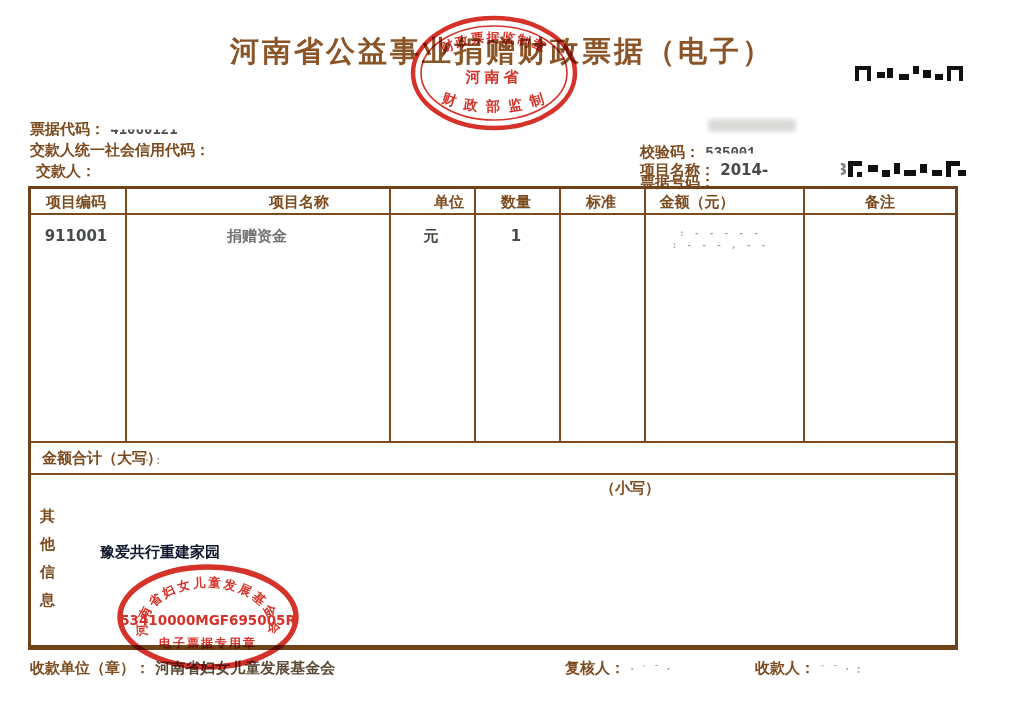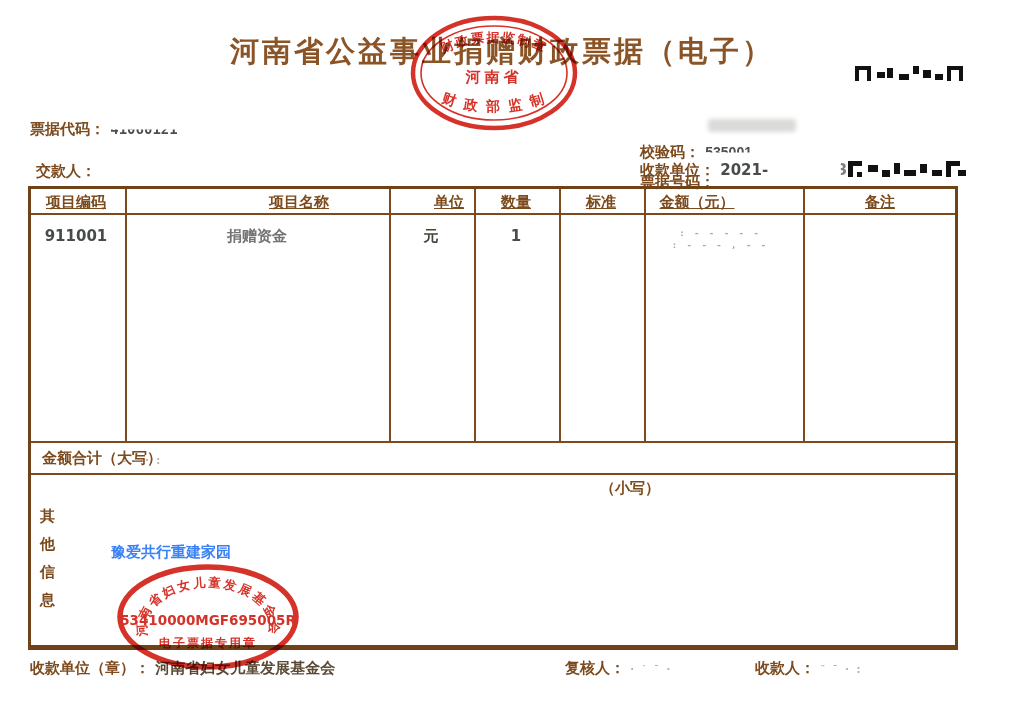--- a/index.html
+++ b/index.html
@@ -8,26 +8,26 @@
   .t{position:absolute;white-space:nowrap;}
   .brown{color:#7c4a1d;font-weight:700;font-size:15px;line-height:20px;}
   .dark{color:#474c4b;font-weight:600;font-size:15px;line-height:20px;font-family:"DejaVu Sans",sans-serif;}
   .cc{transform:translateX(-50%);}
   .title{font-size:29px;font-weight:700;color:#8a5426;letter-spacing:3px;
          left:0;width:1004px;top:32px;text-align:center;z-index:3;}
   .obox{position:absolute;left:28px;top:186px;width:924px;height:456px;
         border:3px solid #6f4317;border-bottom-width:5px;z-index:1;}
   .hl{position:absolute;left:31px;width:924px;height:2px;background:#7c4a1d;z-index:1;}
   .vl{position:absolute;top:189px;height:254px;width:2px;background:#7c4a1d;z-index:1;}
-  .hdr{top:192px;z-index:2;text-decoration:underline;}
+  .hdr{top:192px;z-index:2;}
   .rowv{top:226px;z-index:2;}
   .clip-bottom{display:inline-block;clip-path:inset(52% 0 0 0);
                font-family:"DejaVu Sans Mono",monospace;font-weight:700;color:#4a4f4f;font-size:14px;}
   .clip-top{display:inline-block;clip-path:inset(0 0 48% 0);
-            font-family:Liberation Sans, sans-serif;font-weight:700;color:#4a4f4f;font-size:14px;}
+            font-family:Liberation Mono, monospace;font-weight:700;color:#4a4f4f;font-size:14px;}
   .faint{color:#b4b0a8;font:700 10px "DejaVu Sans",sans-serif;letter-spacing:2px;}
   .marks{color:#a2a6a6;font:700 9px "DejaVu Sans Mono",monospace;letter-spacing:2px;line-height:11px;}
   .stamp{position:absolute;z-index:4;mix-blend-mode:multiply;opacity:.95;}
   .smudge{position:absolute;left:708px;top:119px;width:88px;height:13px;
           background:#dadad8;filter:blur(2px);border-radius:4px;z-index:0;}
   .qr{position:absolute;z-index:2;}
   svg text{font-family:"DejaVu Sans",sans-serif;}
 </style>
 </head>
 <body>
@@ -82,30 +82,31 @@
         <rect x="110" y="9" width="8" height="6"></rect>
     </g>
   </svg>
 
   <div class="smudge"></div>
 
   <div class="t brown" style="left:30px;top:119px;">
     <span>票据代码：</span>
     <span class="clip-bottom">41060121</span>
   </div>
+  <div class="t brown" style="left:30px;top:140px;">交款人统一社会信用代码：</div>
   <div class="t brown" style="left:36px;top:161px;font-family:Liberation Serif, serif;">交款人：</div>
 
   <div class="t brown" style="left:640px;top:124px;margin-top:48px;">票据号码：</div>
   <div class="t brown" style="left:640px;top:142px;">
     <span>校验码：</span>
     <span class="clip-top">535001</span>
   </div>
   <div class="t brown" style="left:640px;top:160px;">
-    <span>收款单位：</span>
-    <span class="dark">2021-</span>
+    <span>项目名称：</span>
+    <span class="dark">2014-</span>
     <span style="display:inline-block;width:58px;"></span>
     <span class="dark" style="opacity:.7;clip-path:inset(0 0 0 40%);display:inline-block;">3</span>
   </div>
 
   <div class="obox"></div>
   <div class="hl" style="top:213px;"></div>
   <div class="hl" style="top:441px;"></div>
   <div class="hl" style="top:473px;"></div>
   <div class="vl" style="left:125px;"></div>
   <div class="vl" style="left:389px;"></div>
@@ -130,21 +131,21 @@
   <div class="t cc marks" style="left:720px;top:240px;z-index:2;">: - - - , - -</div>
 
   <div class="t brown" style="left:42px;top:448px;z-index:2;">金额合计（大写）</div>
   <div class="t faint" style="left:122px;top:455px;z-index:2;">- · · :</div>
   <div class="t brown" style="left:600px;top:448px;z-index:2;margin-top:30px;">（小写）</div>
 
   <div class="t brown" style="left:40px;top:506px;z-index:2;">其</div>
   <div class="t brown" style="left:40px;top:534px;z-index:2;">他</div>
   <div class="t brown" style="left:40px;top:562px;z-index:2;">信</div>
   <div class="t brown" style="left:40px;top:590px;z-index:2;">息</div>
-  <div class="t" style="left:100px;top:543px;z-index:2;color:#3b82f6;font:700 15px 'DejaVu Serif',serif;margin-left:11px;">豫爱共行重建家园</div>
+  <div class="t" style="left:100px;top:543px;z-index:2;color:#0f172a;font:700 15px 'DejaVu Serif',serif;">豫爱共行重建家园</div>
 
   <svg class="stamp" style="left:116px;top:563px;" width="184" height="108" viewBox="0 0 184 108">
     <ellipse cx="92" cy="54" rx="88" ry="50" fill="none" stroke="#d3271d" stroke-width="5.5"></ellipse>
     <path id="os-arc" d="M 34 78 A 62 40 0 1 1 150 78" fill="none"></path>
     <text font-size="12.5" font-weight="700" fill="#d3271d" letter-spacing="2.5">
       <textPath href="#os-arc" startOffset="50%" text-anchor="middle">河南省妇女儿童发展基金会</textPath>
     </text>
     <text x="92" y="62" font-size="13.5" font-weight="700" fill="#d3271d" text-anchor="middle" font-family="DejaVu Sans Mono, monospace">53410000MGF695005R</text>
     <text x="92" y="84" font-size="12" font-weight="700" fill="#d3271d" letter-spacing="2" text-anchor="middle">电子票据专用章</text>
   </svg>

